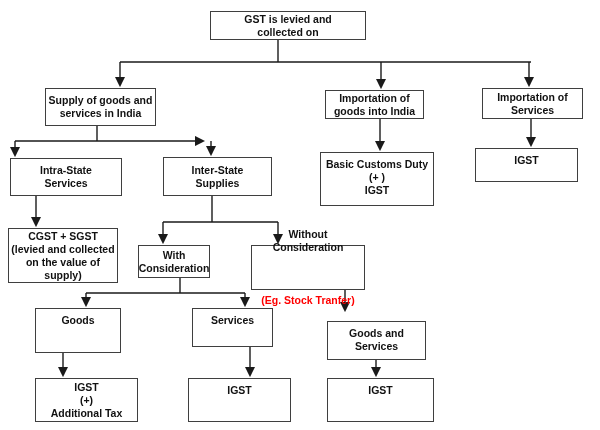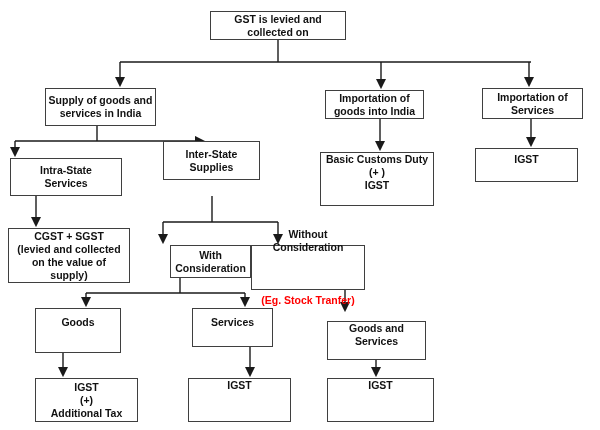--- a/index.html
+++ b/index.html
@@ -15,31 +15,31 @@
     position:absolute;
     box-sizing:border-box;
     background:#ffffff;
     border:1.5px solid #3f3f3f;
     display:flex;flex-direction:column;
     align-items:center;justify-content:center;
     text-align:center;
     font-size:10.5px;line-height:13px;font-weight:700;color:#111;
     white-space:pre-line;
   }
-  .node.top{justify-content:flex-start;}
+  .node.top{justify-content:flex-start;padding-top:5px;}
   .node .note{color:#ff0000;}
   
-  .n-root{left:210px;top:11px;width:136px;height:29px;}
+  .n-root{left:210px;top:11px;width:156px;height:29px;}
   .n-supply{left:45px;top:88px;width:111px;height:38px;}
   .n-import-goods{left:325px;top:90px;width:99px;height:29px;}
   .n-import-services{left:482px;top:88px;width:101px;height:31px;}
   .n-intra-state{left:10px;top:158px;width:112px;height:38px;}
-  .n-inter-state{left:163px;top:141px;width:97px;height:39px;}
-  .n-cgst{left:8px;top:228px;width:122px;height:55px;justify-content:flex-end;}
-  .n-with-cons{left:138px;top:245px;width:81px;height:33px;margin-left:32px;}
+  .n-inter-state{left:163px;top:157px;width:109px;height:39px;}
+  .n-cgst{left:8px;top:228px;width:110px;height:55px;justify-content:flex-end;}
+  .n-with-cons{left:138px;top:245px;width:72px;height:33px;}
   .n-without-cons{left:251px;top:245px;width:114px;height:45px;gap:40px;}
   .n-basic-customs{left:320px;top:152px;width:114px;height:54px;}
   .n-igst-import-services{left:475px;top:148px;width:103px;height:34px;padding-top:4px;}
   .n-goods{left:35px;top:308px;width:86px;height:45px;padding-top:7px;}
   .n-services{left:192px;top:308px;width:81px;height:39px;padding-top:7px;}
   .n-goods-services{left:327px;top:313px;width:99px;height:39px;margin-top:8px;}
   .n-igst-add-tax{left:35px;top:378px;width:103px;height:44px;}
   .n-igst-services{left:188px;top:378px;width:103px;height:44px;}
   .n-igst-goods-services{left:327px;top:378px;width:107px;height:44px;}
 </style>

